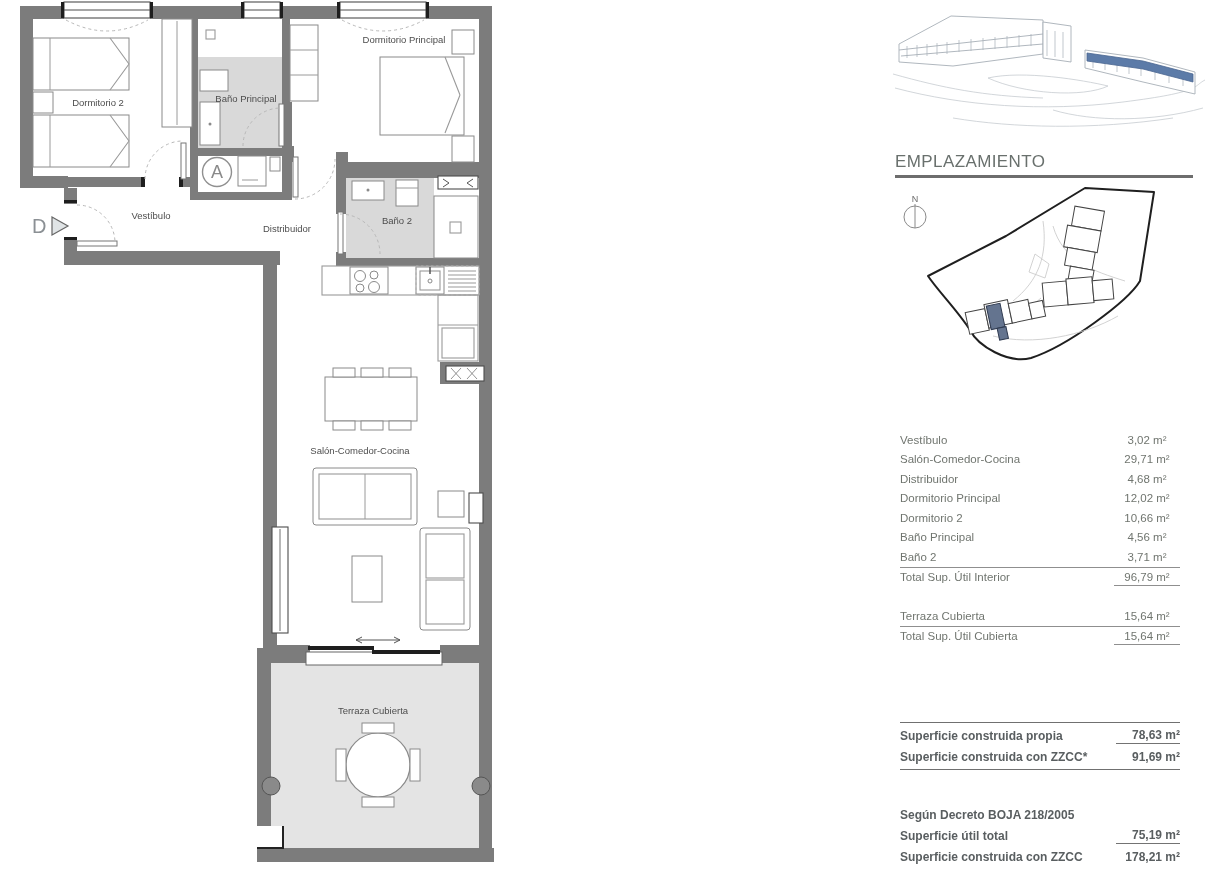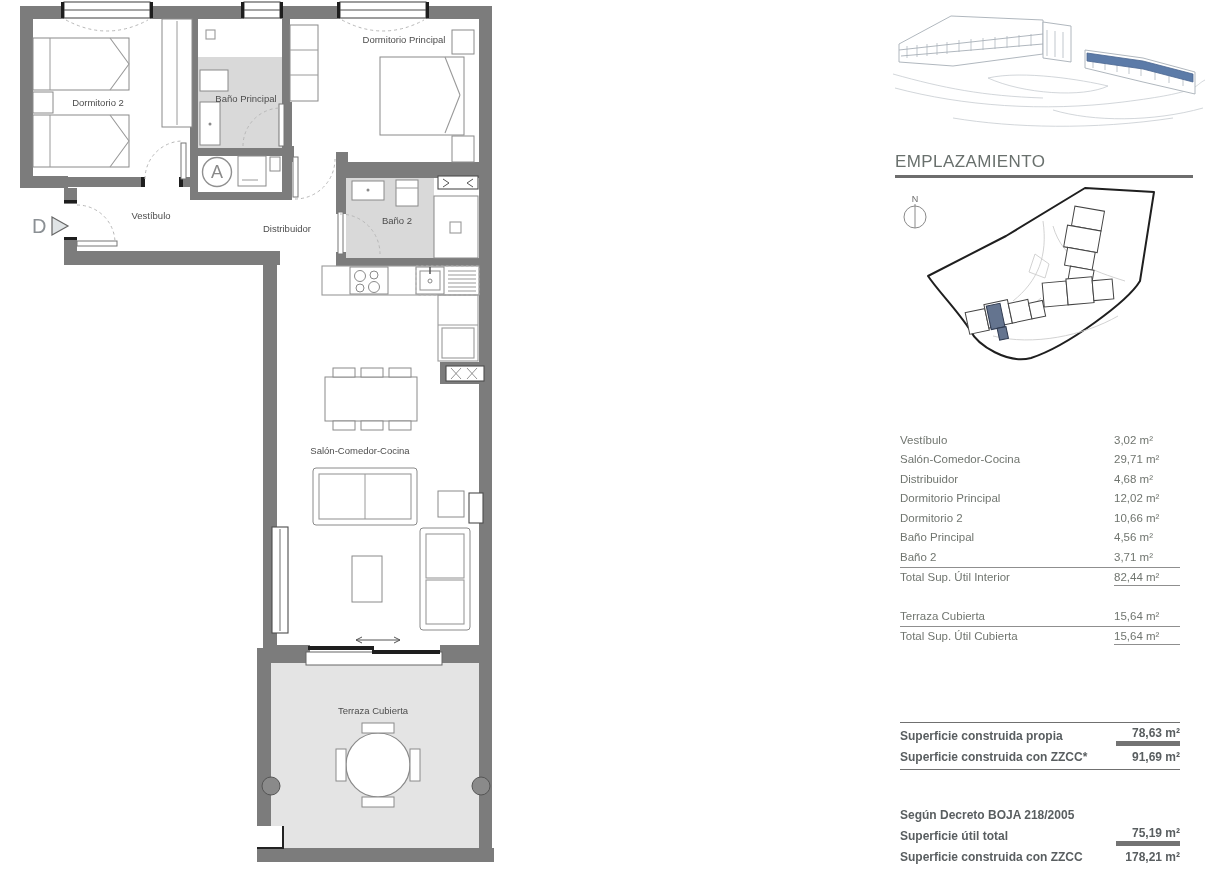--- a/index.html
+++ b/index.html
@@ -27,30 +27,30 @@
   .render{position:absolute;left:0;top:0;width:312px;height:118px;}
   .sec{position:absolute;left:2px;}
   .sec-title{font-size:17px;letter-spacing:.4px;color:#69706d;font-weight:500;}
   .rule{height:3px;background:#6d6d6d;margin-top:3px;}
   .siteplan{position:absolute;left:0;top:176px;width:300px;height:206px;}
 
   .table{position:absolute;left:7px;top:420px;width:280px;font-size:11.5px;color:#70756f;}
   .t-row{display:flex;justify-content:space-between;align-items:center;height:19.5px;}
   .t-row.total{border-top:1px solid #8f8f8f;}
   .t-row.gap{margin-top:19px;}
-  .t-val{min-width:66px;text-align:left;padding:2px 0;}
+  .t-val{min-width:66px;text-align:center;padding:2px 0;}
   .t-val.underl{border-bottom:1px solid #8f8f8f;}
 
   .summary{position:absolute;left:7px;top:712px;width:280px;font-size:12px;
     font-weight:bold;color:#595e60;}
   .sblock{border-top:1.5px solid #707070;border-bottom:1.5px solid #707070;padding:2px 0;}
   .sblock2{border-bottom:1.5px solid #707070;margin-top:34px;padding-bottom:16px;}
   .s-row{display:flex;justify-content:space-between;align-items:center;height:21px;}
   .s-val{min-width:64px;text-align:right;}
-  .s-val.underl{border-bottom:5px solid #737373;padding-bottom:1px;}
+  .s-val.underl{border-bottom:1px solid #737373;padding-bottom:1px;}
   .footnote{font-weight:400;font-size:9.5px;color:#8f8f8f;margin-top:7px;}
 </style>
 </head>
 <body>
 
 <div class="page">
 
   <div class="plan">
     <svg width="540" height="877" viewBox="0 0 540 877">
 
@@ -345,21 +345,21 @@
       <div class="t-row">
           <span>Baño Principal</span>
           <span class="t-val">4,56 m²</span>
         </div>
       <div class="t-row">
           <span>Baño 2</span>
           <span class="t-val">3,71 m²</span>
         </div>
       <div class="t-row total">
           <span>Total Sup. Útil Interior</span>
-          <span class="t-val underl">82,44 m²</span>
+          <span class="t-val underl">96,79 m²</span>
         </div>
       <div class="t-row gap">
           <span>Terraza Cubierta</span>
           <span class="t-val">15,64 m²</span>
         </div>
       <div class="t-row total">
           <span>Total Sup. Útil Cubierta</span>
           <span class="t-val underl">15,64 m²</span>
         </div>
     </div>

